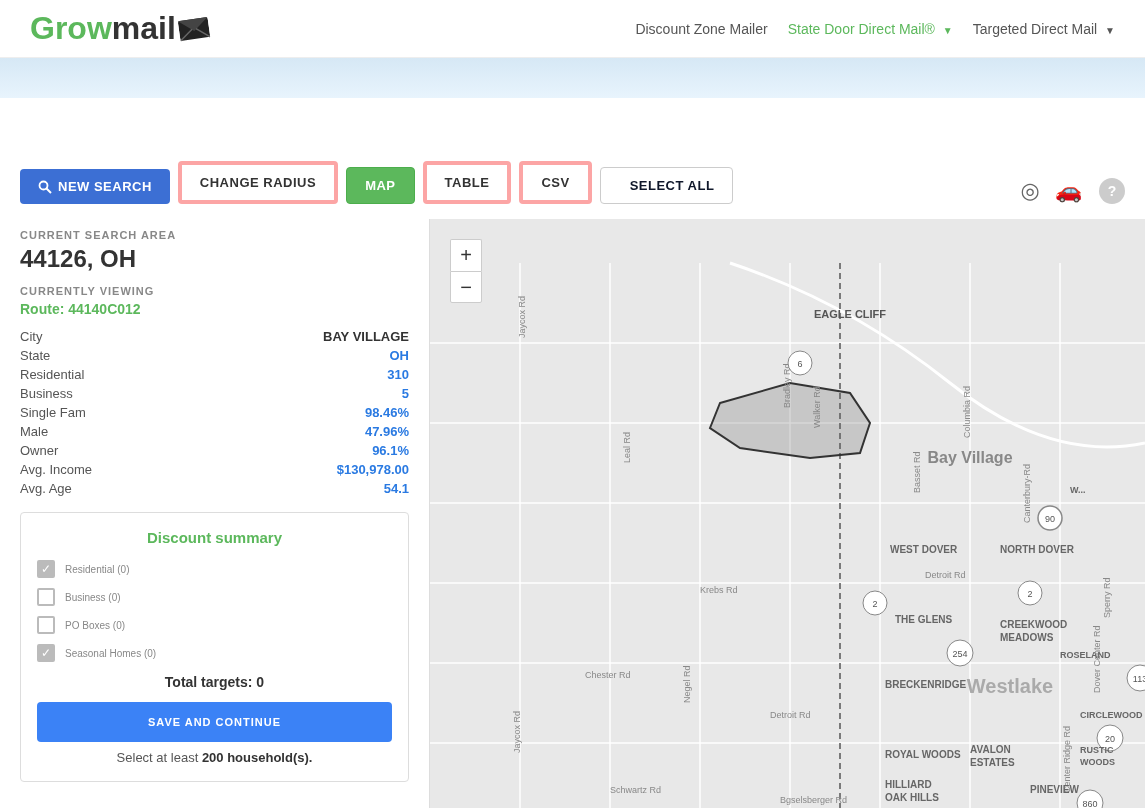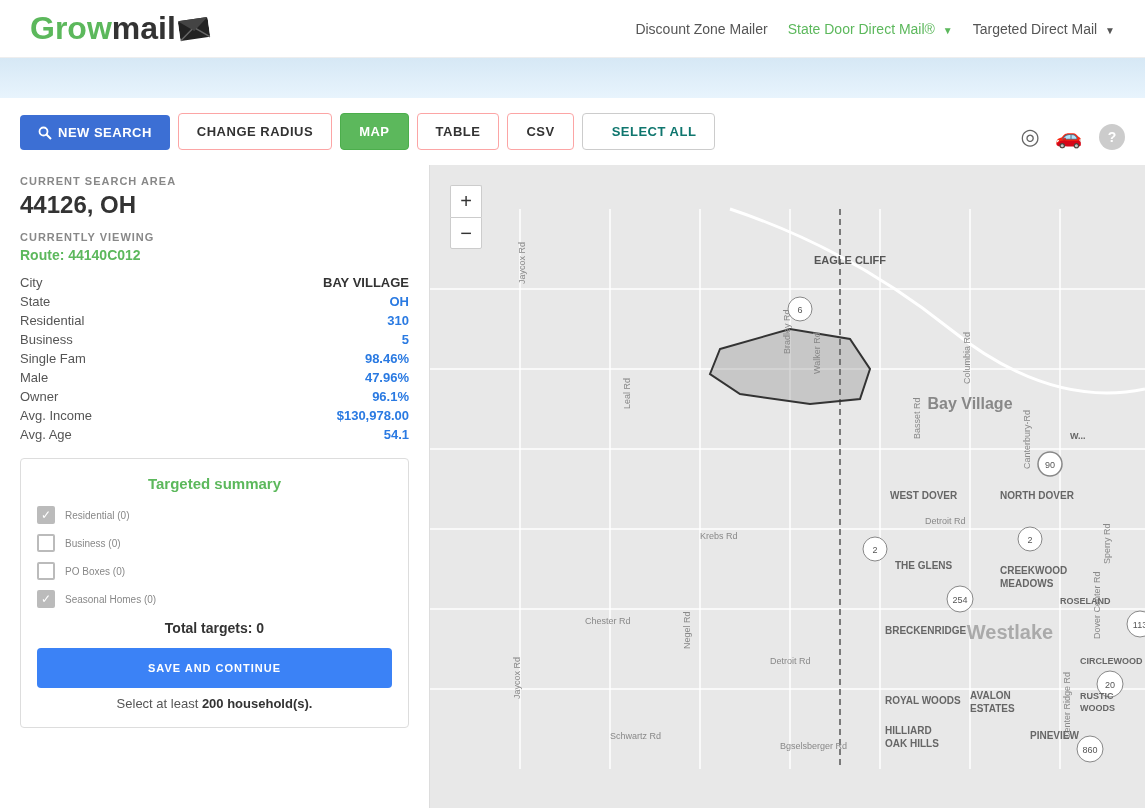--- a/index.html
+++ b/index.html
@@ -75,32 +75,33 @@
     }
     .btn-blue {
       background: #3c6fd4;
       color: #fff;
       display: flex;
       align-items: center;
       gap: 6px;
     }
     .btn-outline {
       background: #fff;
-      border: 1px solid #fca5a5;
-      color: #333;
+      border: 4px solid #fca5a5;
+      color: #333;
+      margin-top: 48px;
     }
     .btn-green {
       background: #5cb85c;
       color: #fff;
       border: 1px solid #4cae4c;
     }
     .btn-outline-gray {
       background: #fff;
       border: 1px solid #ccc;
-      color: #0f766e;
+      color: #0f172a;
       padding-left: 29px;
     }
     .toolbar-icons {
       margin-left: auto;
       display: flex;
       align-items: center;
       gap: 16px;
     }
     .toolbar-icon {
       font-size: 22px;
@@ -383,21 +384,21 @@
           <td style="text-align:right;color:#2a7ae2;font-weight:bold;">$130,978.00</td>
         </tr>
         <tr>
           <td>Avg. Age</td>
           <td style="text-align:right;color:#2a7ae2;font-weight:bold;">54.1</td>
         </tr>
       </tbody>
     </table>
 
     <div class="selection-summary">
-      <div class="selection-title">Targeted summary</div>
+      <div class="selection-title">Discount summary</div>
 
       
       <div class="checkbox-row">
         <div class="checkbox-box checked"></div>
         <label>Residential (0)</label>
       </div>
 
       
       <div class="checkbox-row">
         <div class="checkbox-box"></div>

